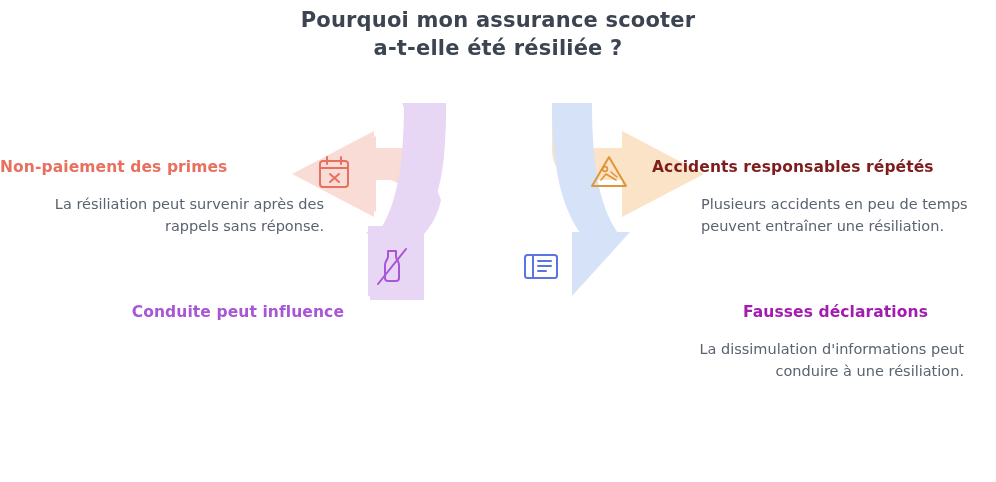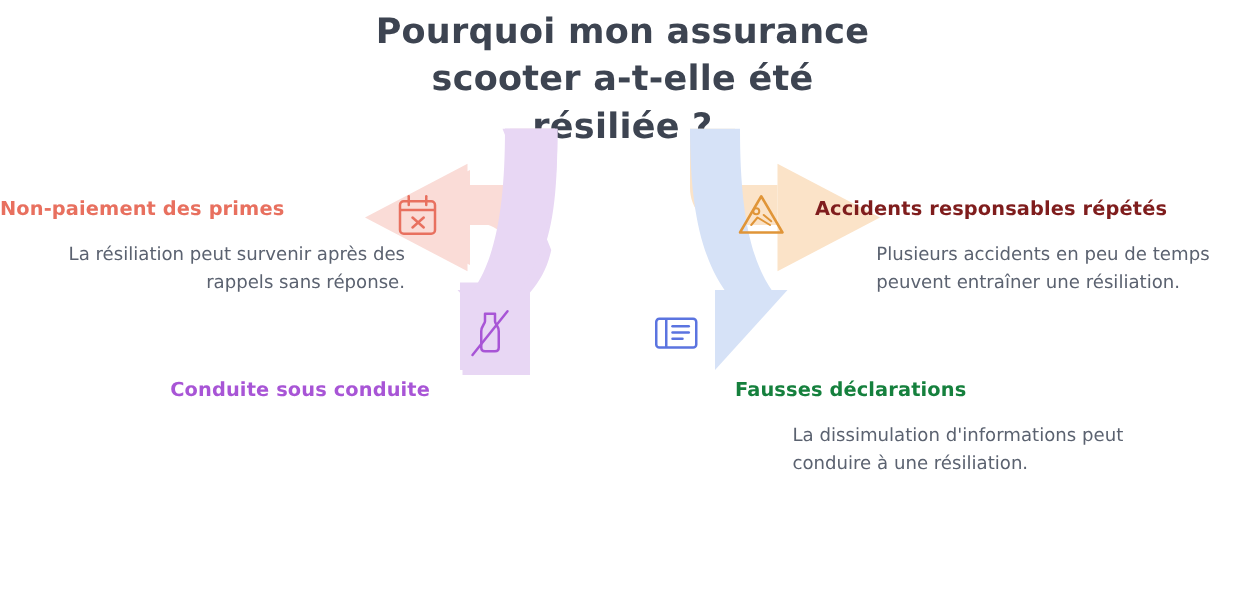--- a/index.html
+++ b/index.html
@@ -19,21 +19,21 @@
     left: 0; top: 0;
     width: 996px;
     height: 482px;
   }
   .title {
     position: absolute;
     left: 298px;
     top: 6px;
     width: 400px;
     text-align: center;
-    font-size: 28px;
+    font-size: 21px;
     font-weight: bold;
     color: #3d4451;
     line-height: 1.35;
     letter-spacing: 0.2px;
   }
   svg.arrows {
     position: absolute;
     left: 0;
     top: 0;
     width: 996px;
@@ -97,28 +97,28 @@
     top: 338px;
     width: 278px;
     text-align: right;
   }
 
   
   .f-label {
     left: 588px;
     top: 303px;
     width: 340px;
-    text-align: left;
-    color: #15803d;
+    text-align: right;
+    color: #a21caf;
   }
   .f-desc {
     left: 588px;
     top: 338px;
     width: 330px;
-    text-align: left;
+    text-align: right;
   }
 
   .icon-wrap {
     position: absolute;
   }
 </style>
 </head>
 <body>
 
 <div class="canvas">
@@ -219,18 +219,18 @@
       <line x1="20" y1="27" x2="28" y2="27" stroke="#5b74e0" stroke-width="2" stroke-linecap="round"></line>
     </svg>
   </div>
 
   <div class="label n-label">Non-paiement des primes</div>
   <div class="desc n-desc">La résiliation peut survenir après des rappels sans réponse.</div>
 
   <div class="label a-label">Accidents responsables répétés</div>
   <div class="desc a-desc">Plusieurs accidents en peu de temps peuvent entraîner une résiliation.</div>
 
-  <div class="label c-label">Conduite sous conduite</div>
+  <div class="label c-label">Conduite peut influence</div>
 
   <div class="label f-label">Fausses déclarations</div>
   <div class="desc f-desc">La dissimulation d'informations peut conduire à une résiliation.</div>
 
 </div>
 
 </body></html>

